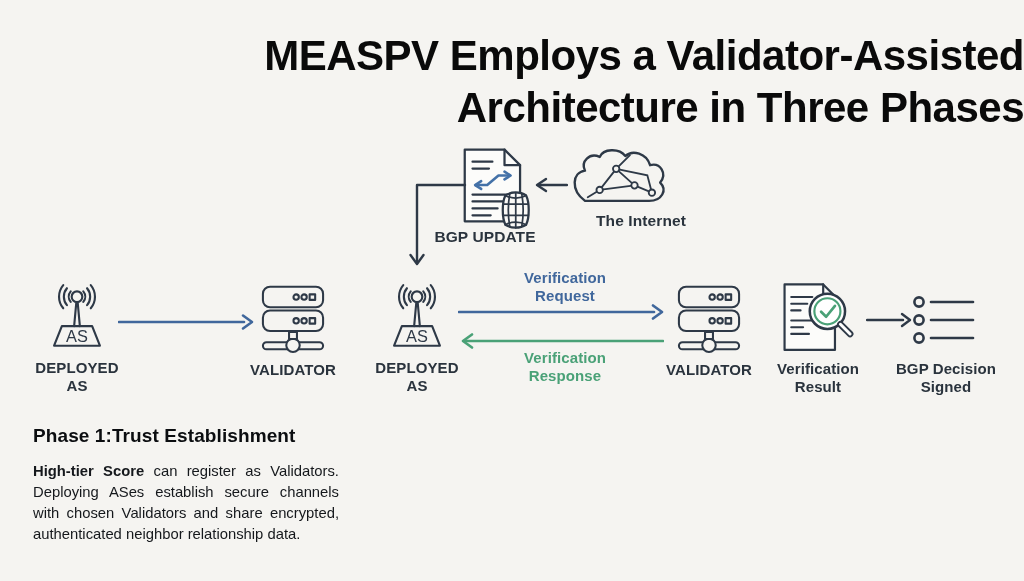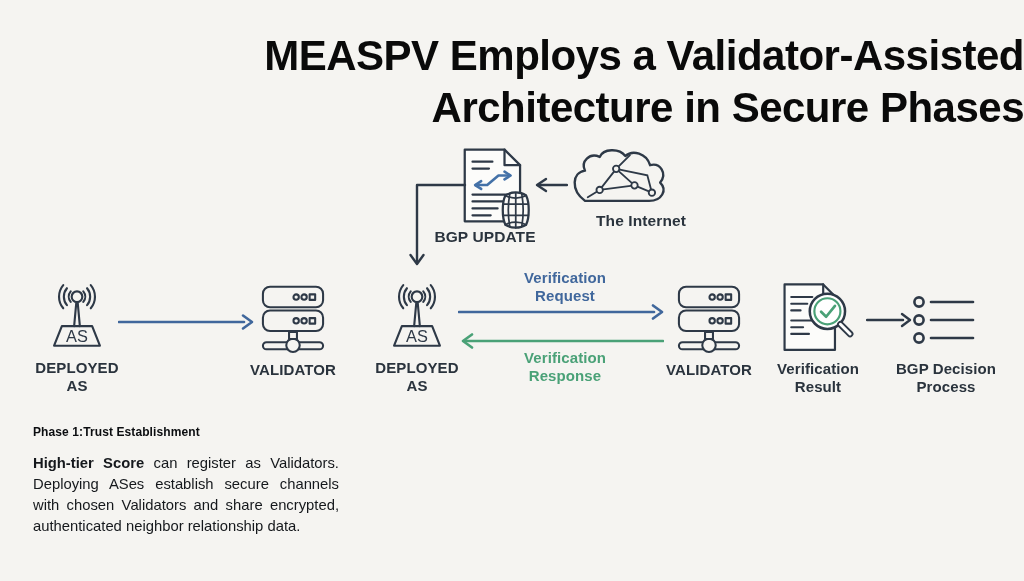--- a/index.html
+++ b/index.html
@@ -7,32 +7,32 @@
          font-family:"Liberation Sans","DejaVu Sans",sans-serif;color:#15181c;}
   .title{position:absolute;left:0;top:30px;width:1024px;text-align:right;
          font-size:42px;line-height:52px;font-weight:700;color:#0a0a0a;letter-spacing:-0.5px;}
   .abs{position:absolute;}
   .lbl{position:absolute;font-weight:700;font-size:15px;line-height:17.5px;text-align:center;
        white-space:pre-line;color:#2a333d;letter-spacing:0.1px;}
   .lbl.blue{color:#40679c;}
   .lbl.green{color:#4aa177;}
   .lbl.big{font-size:15.5px;}
   .section{position:absolute;top:425px;}
-  .sec-h{font-size:12px;font-weight:700;color:#0b0d10;letter-spacing:0.1px;}
+  .sec-h{font-size:19px;font-weight:700;color:#0b0d10;letter-spacing:0.1px;}
   .sec-b{margin-top:14px;font-size:14.8px;line-height:21px;text-align:justify;color:#15181c;}
   svg{display:block;}
 </style>
 </head>
 <body>
 
 <div class="stage">
 
   <div class="title">
     <div>MEASPV Employs a Validator-Assisted</div>
-    <div>Architecture in Secure Phases</div>
+    <div>Architecture in Three Phases</div>
   </div>
 
   <svg class="abs" style="left:456px;top:147px" width="78" height="83" viewBox="0 0 90 96">
     <g fill="none" stroke="#2e3947" stroke-width="2.6" stroke-linecap="round" stroke-linejoin="round">
       <path d="M 10 3 H 56 L 74 21 V 86 H 10 Z" fill="#fcfcfa"></path>
       <path d="M 56 3 V 21 H 74"></path>
       <path d="M 19 17 H 42"></path>
         <path d="M 19 25 H 38"></path>
       <path d="M 19 55 H 64"></path>
         <path d="M 19 63 H 64"></path>
@@ -221,21 +221,21 @@
     <g fill="none" stroke="#2e3947" stroke-width="2.6" stroke-linecap="round">
       <circle cx="7" cy="6" r="4.6"></circle>
         <line x1="19" y1="6" x2="61" y2="6"></line>
       <circle cx="7" cy="24" r="4.6"></circle>
         <line x1="19" y1="24" x2="61" y2="24"></line>
       <circle cx="7" cy="42" r="4.6"></circle>
         <line x1="19" y1="42" x2="61" y2="42"></line>
     </g>
   </svg>
   <div class="lbl" style="left:886px;top:360px;width:120px">BGP Decision
-Process</div>
+Signed</div>
 
   <div class="section" style="left:33px;width:306px">
     <div class="sec-h">Phase 1:Trust Establishment</div>
     <div class="sec-b"><span style="font-weight: 700;">High-tier Score</span><span> can register as </span><span style="font-weight: 400;">Validators.</span><span> Deploying ASes establish secure channels with chosen Validators and share encrypted, authenticated neighbor relationship data.</span></div>
   </div>
 
 
 
 </div>
 

